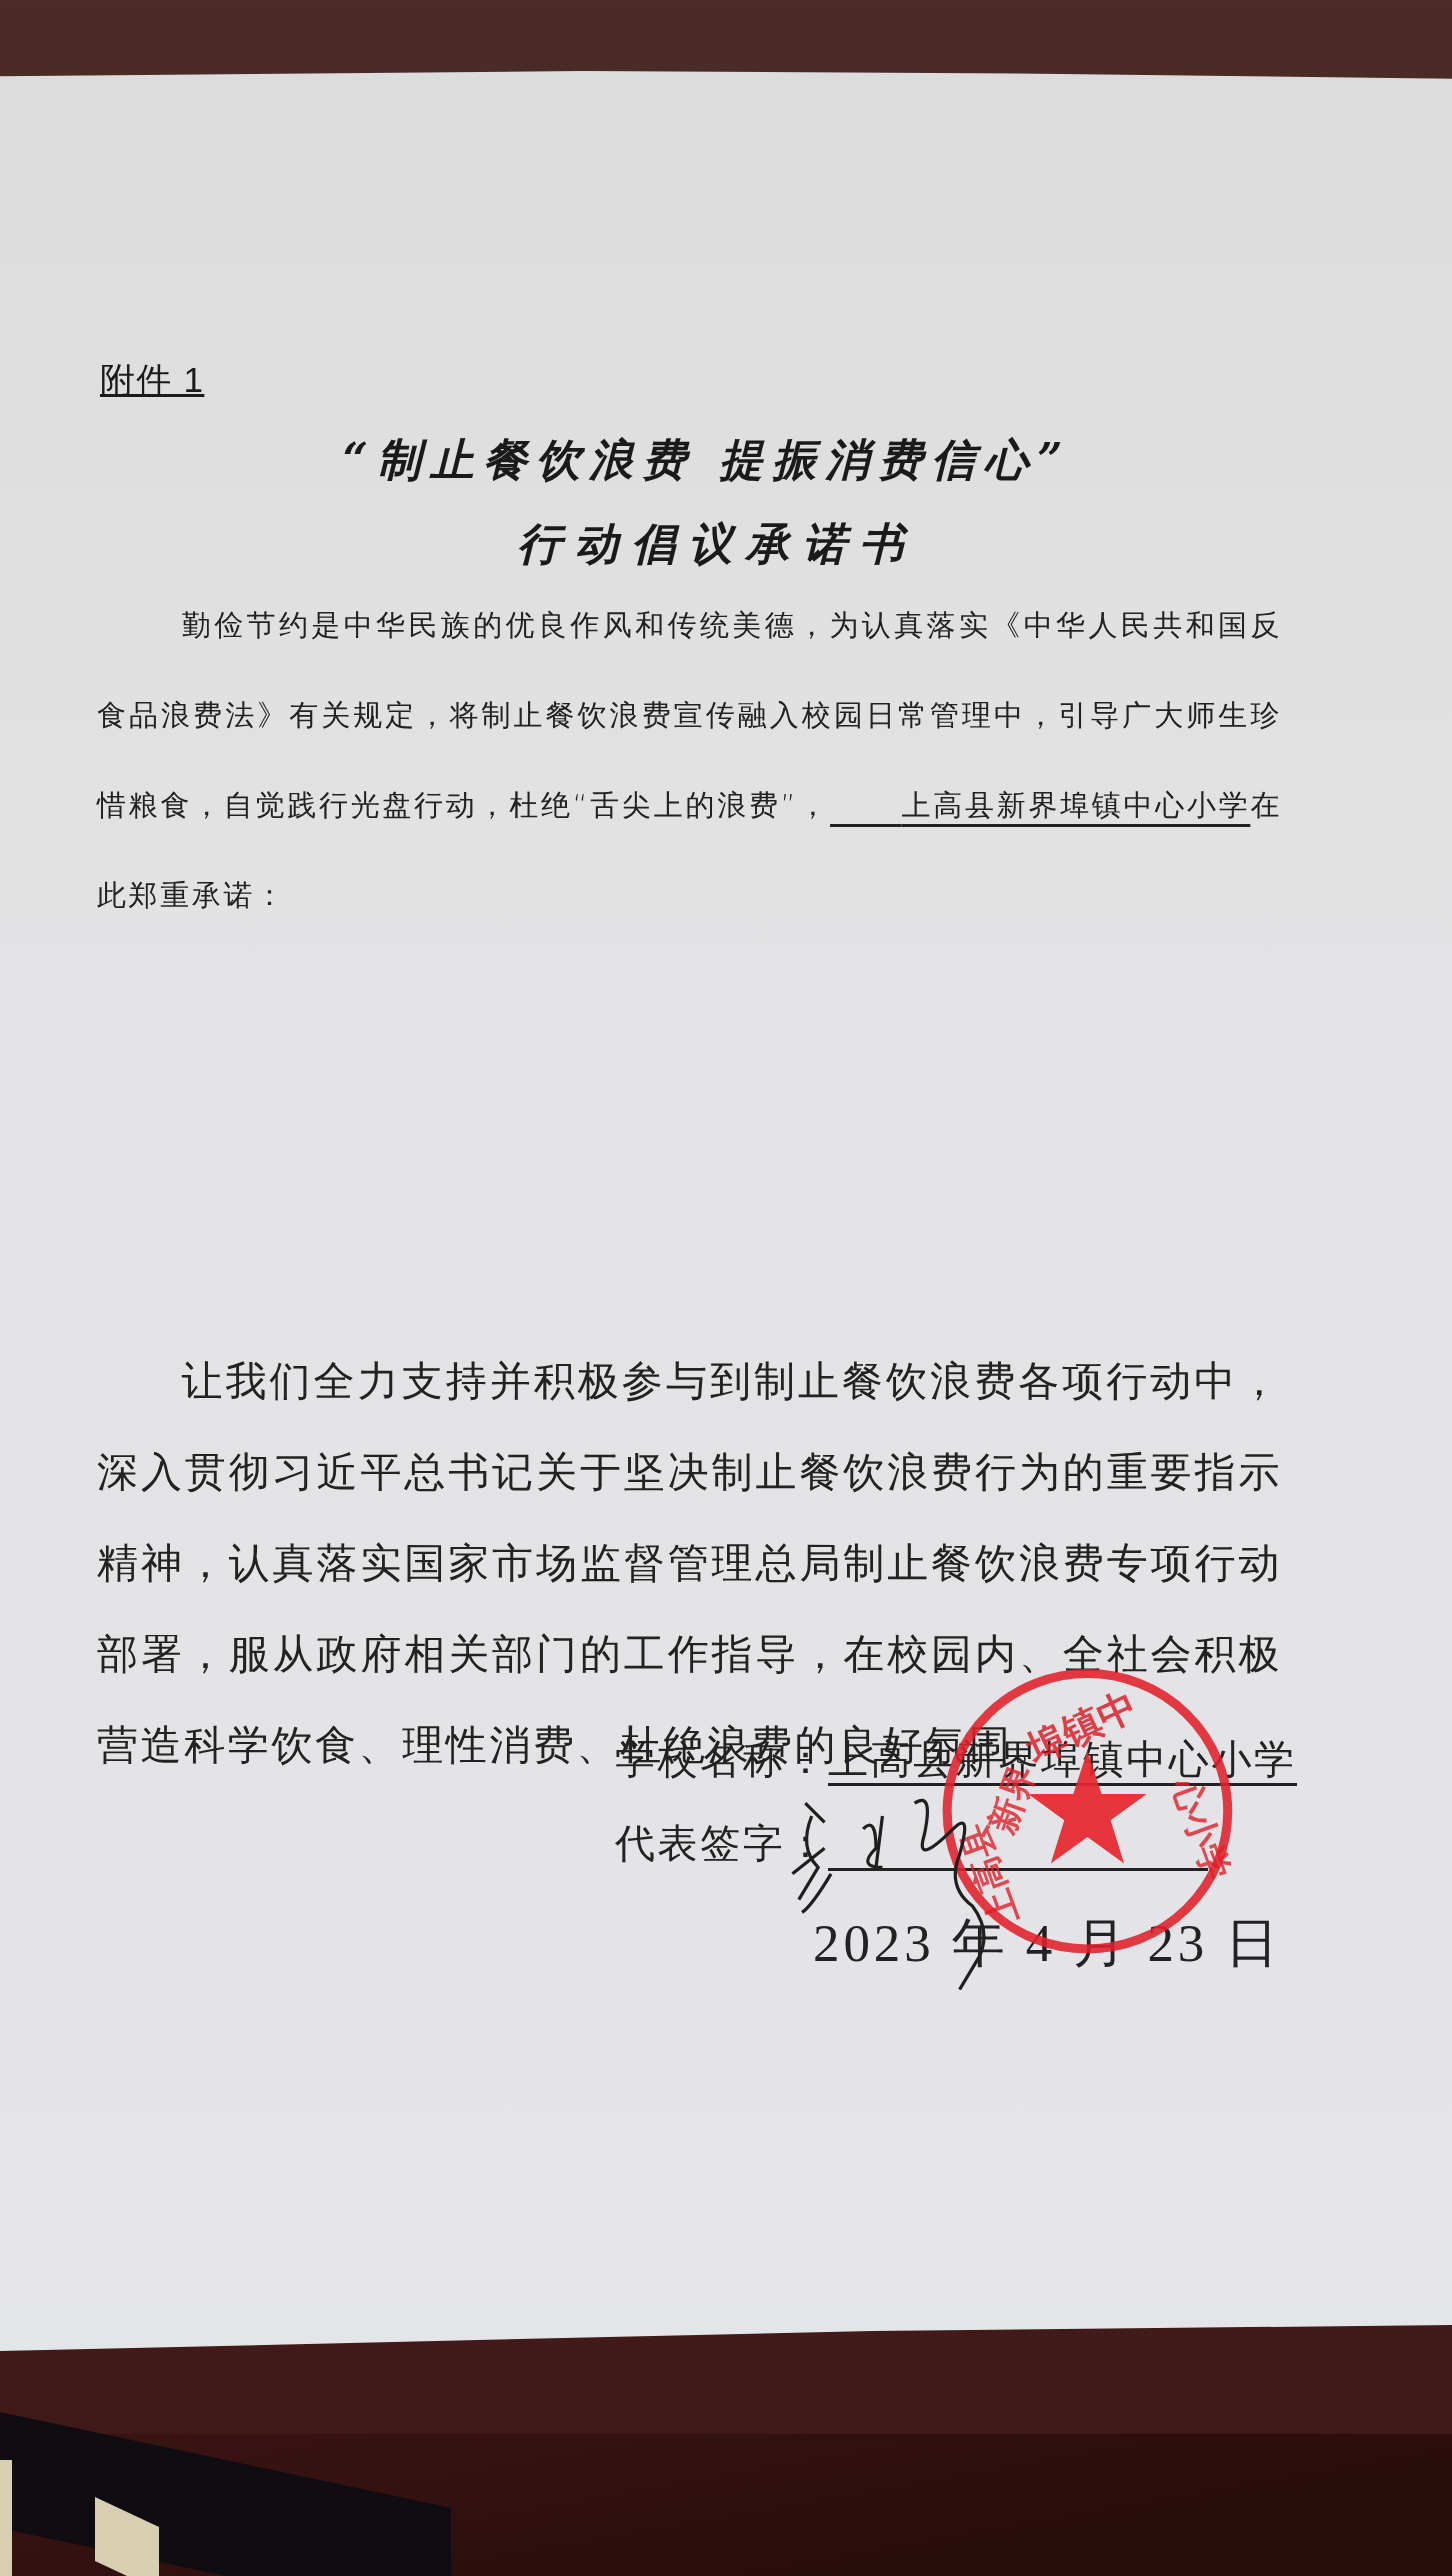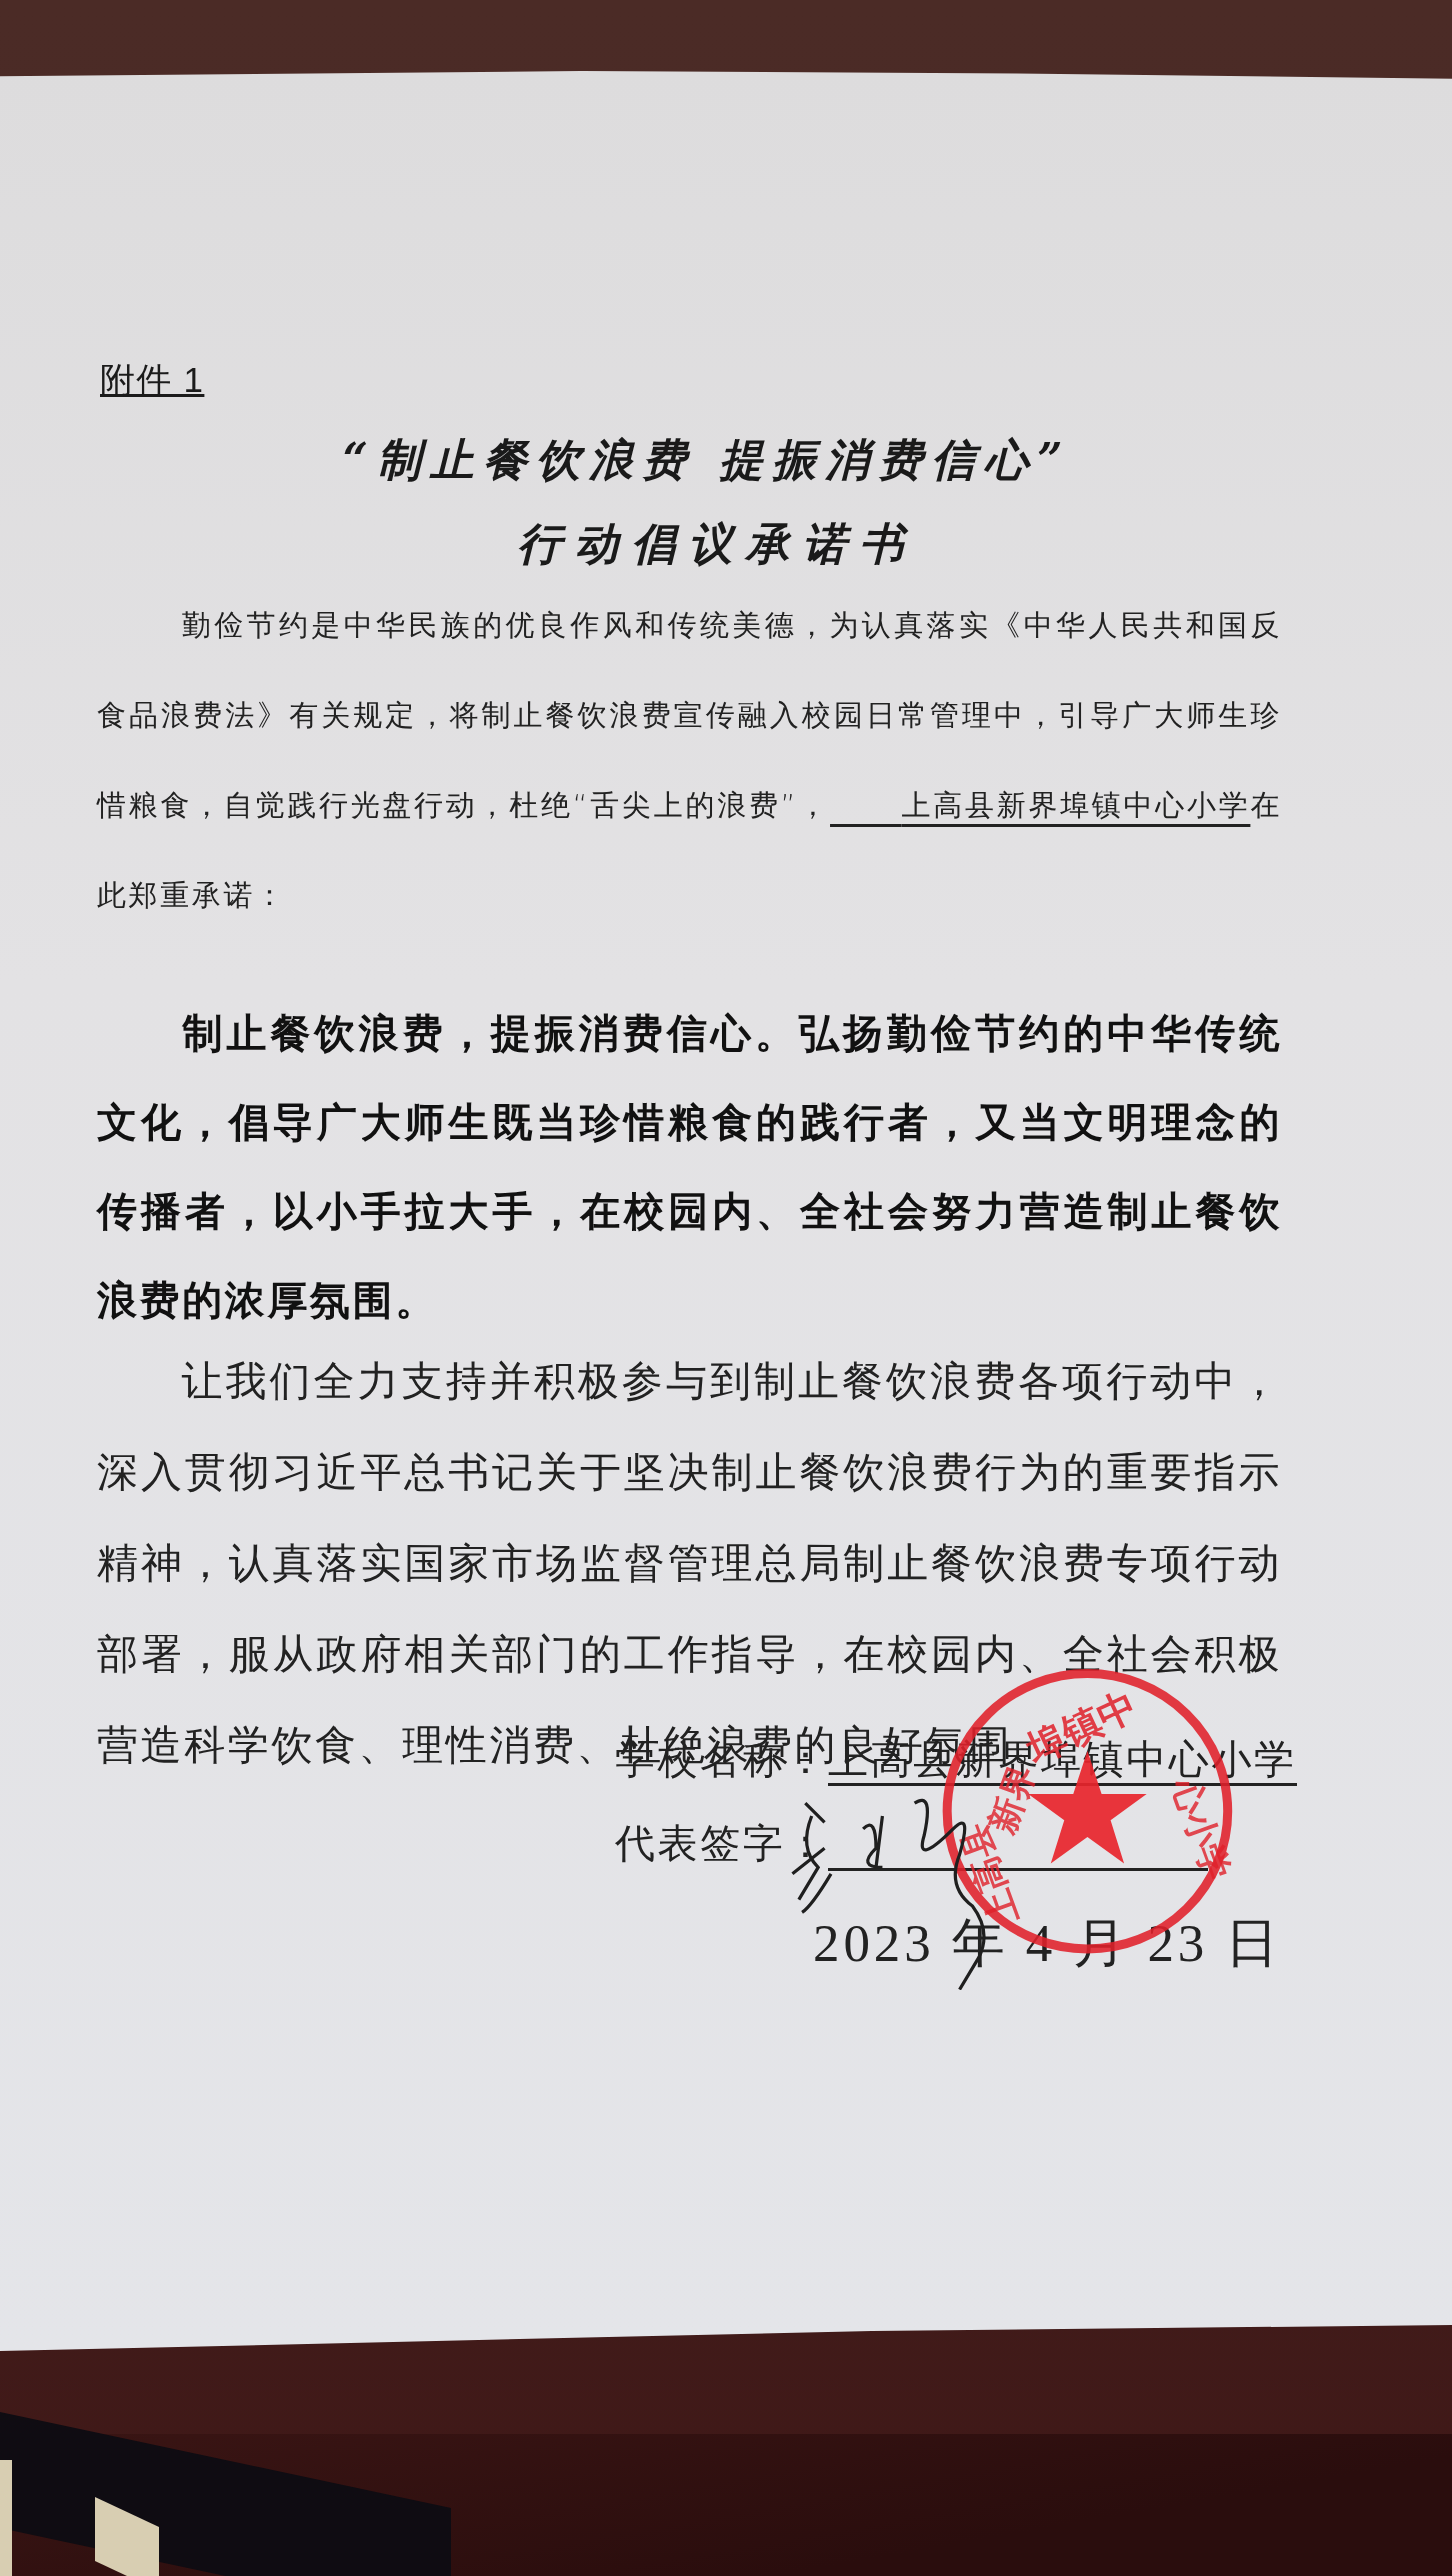--- a/index.html
+++ b/index.html
@@ -73,21 +73,20 @@
 
 <div class="paper"></div>
 
 <div class="doc">
   <div class="attach">附件 1</div>
   <div class="title1">“制止餐饮浪费 提振消费信心”</div>
   <div class="title2">行动倡议承诺书</div>
 
   <div class="para p1"><span class="indent"></span><span>勤俭节约是中华民族的优良作风和传统美德，为认真落实《中华人民共和国反食品浪费法》有关规定，将制止餐饮浪费宣传融入校园日常管理中，引导广大师生珍惜粮食，自觉践行光盘行动，杜绝“舌尖上的浪费”，</span><span class="uline">&nbsp;&nbsp;&nbsp;&nbsp;&nbsp;&nbsp;<span>上高县新界埠镇中心小学</span></span><span>在此郑重承诺：</span></div>
 
-  <div class="para p2"><span class="indent"></span><span>制止餐饮浪费，提振消费信心。弘扬勤俭节约的中华传统文化，倡导广大师生既当珍惜粮食的践行者，又当文明理念的传播者，以小手拉大手，在校园内、全社会努力营造制止餐饮浪费的浓厚氛围。</span></div>
 
   <div class="para p3"><span class="indent"></span><span>让我们全力支持并积极参与到制止餐饮浪费各项行动中，深入贯彻习近平总书记关于坚决制止餐饮浪费行为的重要指示精神，认真落实国家市场监督管理总局制止餐饮浪费专项行动部署，服从政府相关部门的工作指导，在校园内、全社会积极营造科学饮食、理性消费、杜绝浪费的良好氛围。</span></div>
 
   <div class="sig-row school-row">
     <span>学校名称：</span><span class="school-val">上高县新界埠镇中心小学</span>
   </div>
   <div class="sig-row rep-row">
     <span>代表签字：</span><span class="rep-line"></span>
   </div>
   <div class="sig-row date-row">2023 年 4 月 23 日</div>

